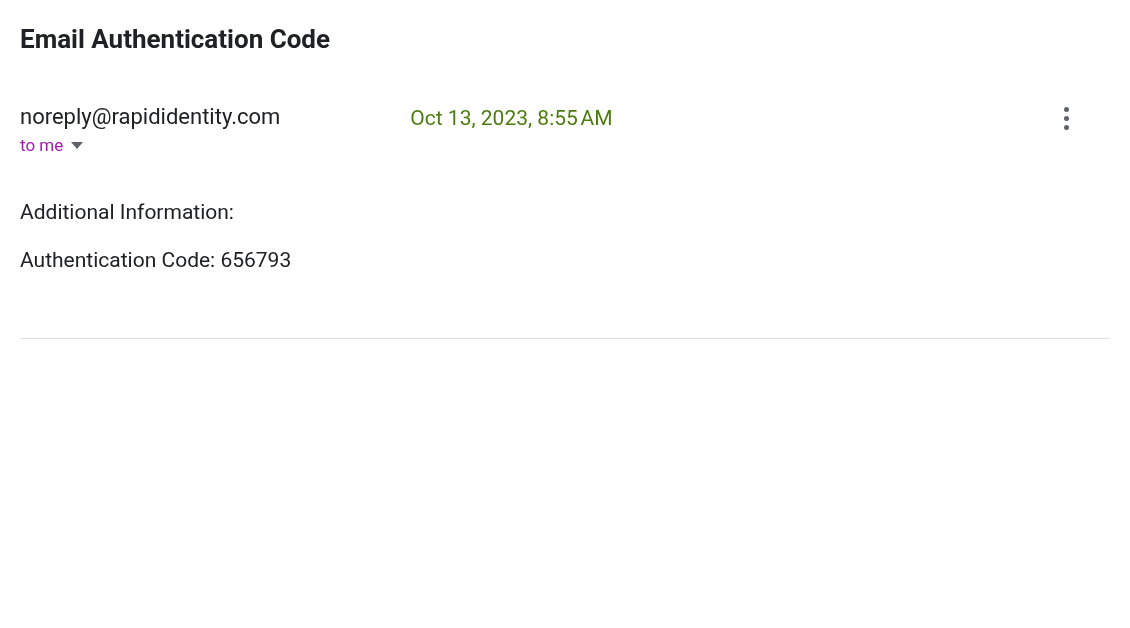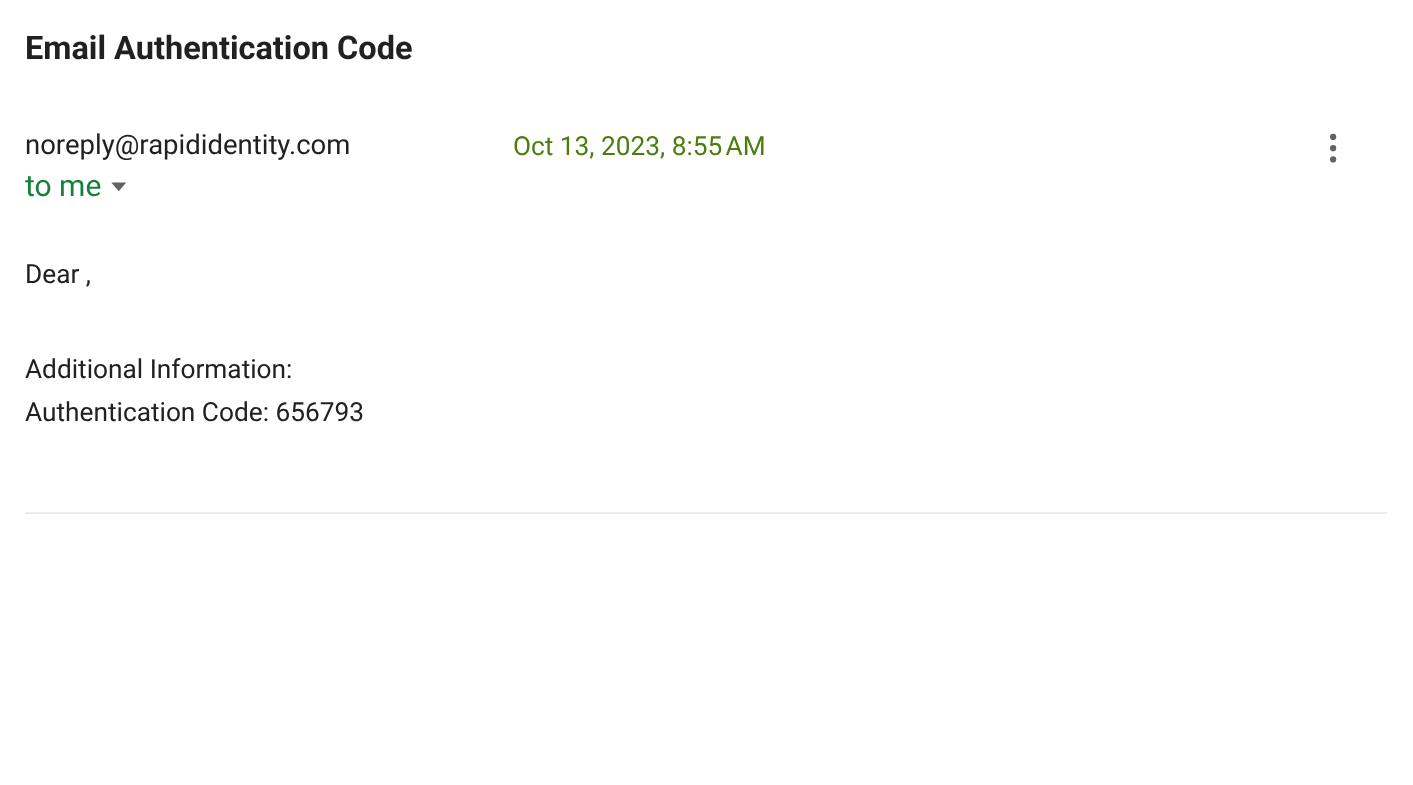--- a/index.html
+++ b/index.html
@@ -33,22 +33,22 @@
     }
     .sender-email {
       font-size: 22px;
       font-weight: 400;
       color: #202124;
     }
     .recipient-line {
       display: flex;
       align-items: center;
       margin-top: 6px;
-      color: #15803d;
-      font-size: 24px;
+      color: #a21caf;
+      font-size: 17px;
     }
     .recipient-text {
       margin-right: 6px;
     }
     .dropdown-icon {
       width: 0;
       height: 0;
       border-left: 6px solid transparent;
       border-right: 6px solid transparent;
       border-top: 7px solid #5f6368;
@@ -88,21 +88,21 @@
     .greeting {
       margin-bottom: 40px;
     }
     .body-paragraph {
       margin-bottom: 40px;
     }
     .additional-info {
       margin-bottom: 0;
     }
     .auth-code-line {
-      margin-top: 0;
+      margin-top: 12px;
     }
     hr.bottom-rule {
       border: none;
       border-top: 1px solid #e0e0e0;
       margin-top: 60px;
     }
   </style>
 </head>
 <body>
 
@@ -118,20 +118,19 @@
   </div>
   <div class="timestamp">Oct 13, 2023, 8:55 AM</div>
   <div class="more-menu">
     <span class="dot"></span>
     <span class="dot"></span>
     <span class="dot"></span>
   </div>
 </div>
 
 <div class="email-body">
-  <div class="greeting">Dear                         ,</div>
   <div class="additional-info">Additional Information:</div>
   <div class="auth-code-line">
     <span>Authentication Code: </span><span>656793</span>
   </div>
 </div>
 
 <hr class="bottom-rule">
 
 </body></html>

